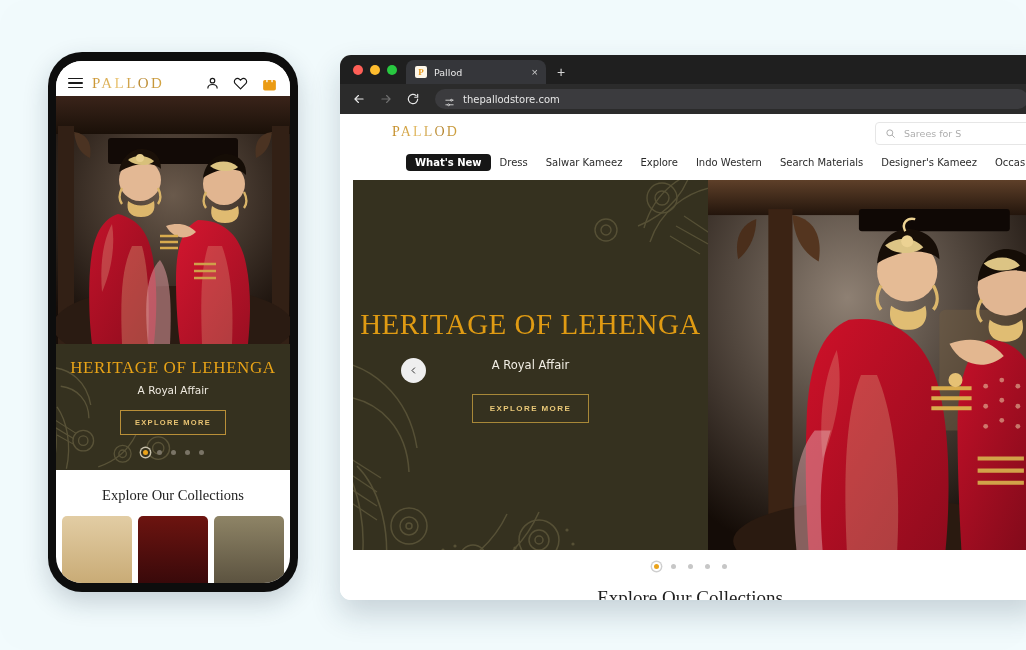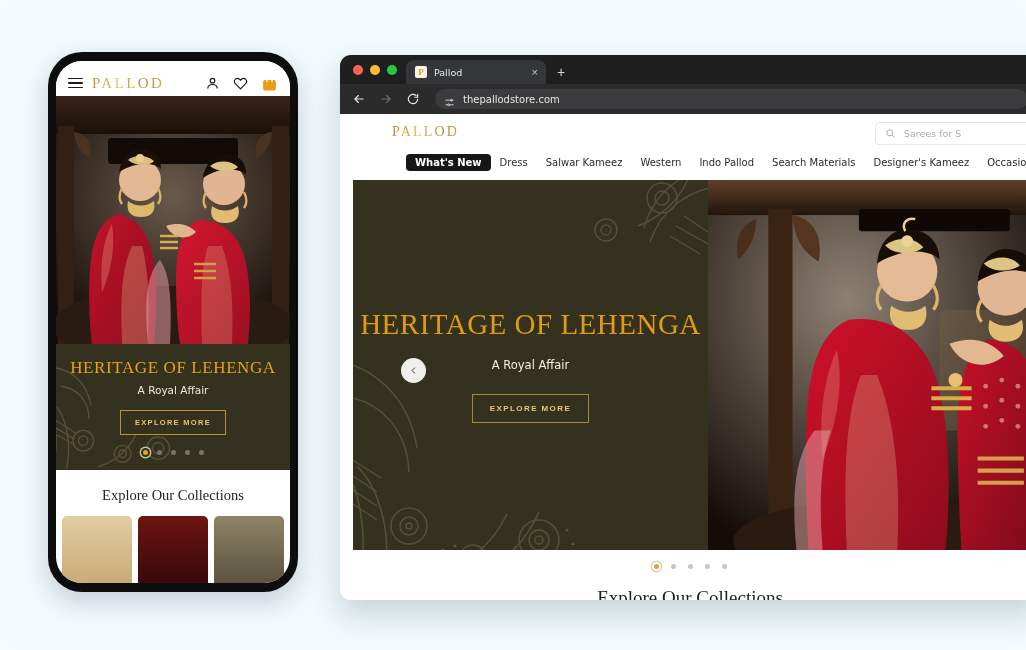--- a/index.html
+++ b/index.html
@@ -412,22 +412,22 @@
           </svg>
         </span>
         <span class="ph">Sarees for S</span>
       </div>
     </div>
 
     <div class="d-nav">
       <span class="nav-item active">What's New</span>
       <span class="nav-item">Dress</span>
       <span class="nav-item">Salwar Kameez</span>
-      <span class="nav-item">Western</span>
-      <span class="nav-item">Indo Pallod</span>
+      <span class="nav-item">Explore</span>
+      <span class="nav-item">Indo Western</span>
       <span class="nav-item">Search Materials</span>
       <span class="nav-item">Designer's Kameez</span>
       <span class="nav-item">Occasion</span>
 
     </div>
 
     <div class="d-hero">
       <div class="hero-left">
         <svg class="orn" style="left:-30px;bottom:-40px;width:260px;height:290px;opacity:.20" viewBox="0 0 260 290">
           <g fill="none" stroke="#d9cb90" stroke-width="1.5">

